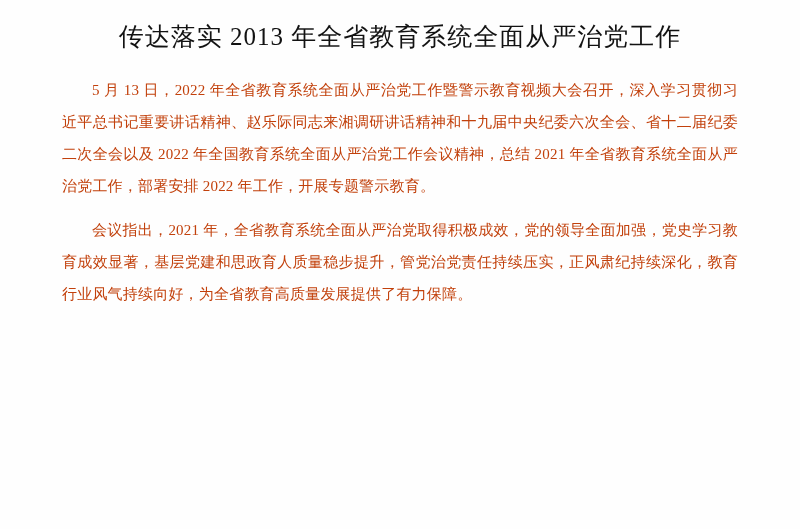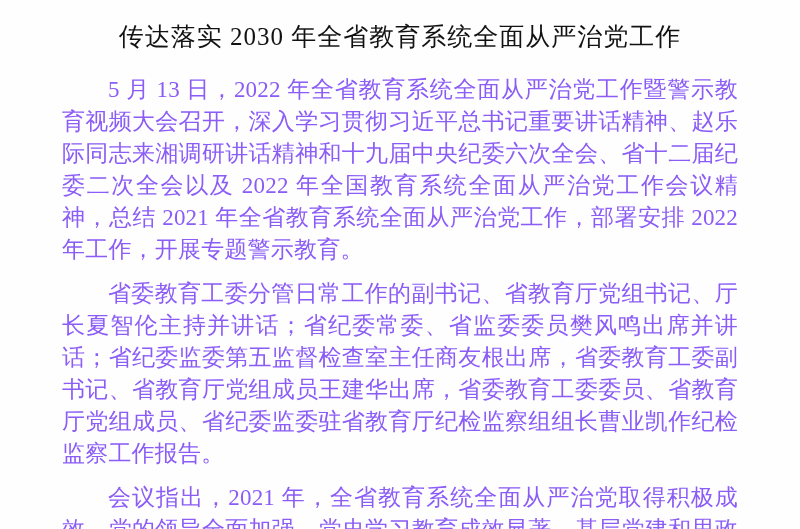--- a/index.html
+++ b/index.html
@@ -37,41 +37,40 @@
     margin-top: 6px;
   }
   .title-line-2 {
     display: block;
     margin-top: 4px;
   }
   .body-block {
     margin-top: 16px;
   }
   .para {
-    font-size: 23px;
+    font-size: 15px;
     line-height: 32px;
     text-align: justify;
     text-justify: inter-ideograph;
     text-indent: 2em;
     margin: 8px 0 12px 0;
-    color: #8b5cf6;
+    color: #c2410c;
     letter-spacing: 0.2px;
   }
   .para:last-child {
     margin-bottom: 0;
   }
 </style>
 </head>
 <body>
 
 <div class="page">
 
   <h1 class="doc-title">
-    <span class="title-line-1">传达落实 2030 年全省教育系统全面从严治党工作</span>
+    <span class="title-line-1">传达落实 2013 年全省教育系统全面从严治党工作</span>
   </h1>
 
   <div class="body-block">
     <p class="para">5 月 13 日，2022 年全省教育系统全面从严治党工作暨警示教育视频大会召开，深入学习贯彻习近平总书记重要讲话精神、赵乐际同志来湘调研讲话精神和十九届中央纪委六次全会、省十二届纪委二次全会以及 2022 年全国教育系统全面从严治党工作会议精神，总结 2021 年全省教育系统全面从严治党工作，部署安排 2022 年工作，开展专题警示教育。</p>
-    <p class="para">省委教育工委分管日常工作的副书记、省教育厅党组书记、厅长夏智伦主持并讲话；省纪委常委、省监委委员樊风鸣出席并讲话；省纪委监委第五监督检查室主任商友根出席，省委教育工委副书记、省教育厅党组成员王建华出席，省委教育工委委员、省教育厅党组成员、省纪委监委驻省教育厅纪检监察组组长曹业凯作纪检监察工作报告。</p>
     <p class="para">会议指出，2021 年，全省教育系统全面从严治党取得积极成效，党的领导全面加强，党史学习教育成效显著，基层党建和思政育人质量稳步提升，管党治党责任持续压实，正风肃纪持续深化，教育行业风气持续向好，为全省教育高质量发展提供了有力保障。</p>
   </div>
 
 </div>
 
 </body></html>

